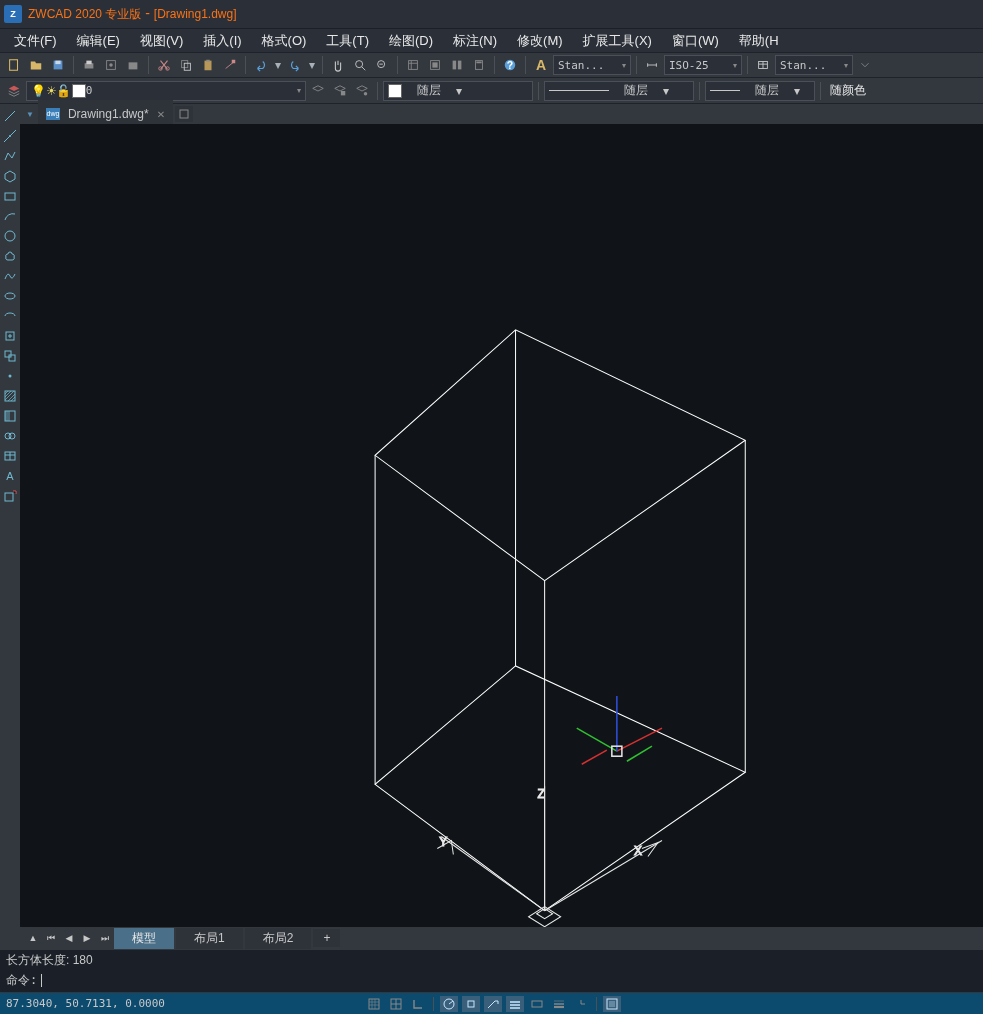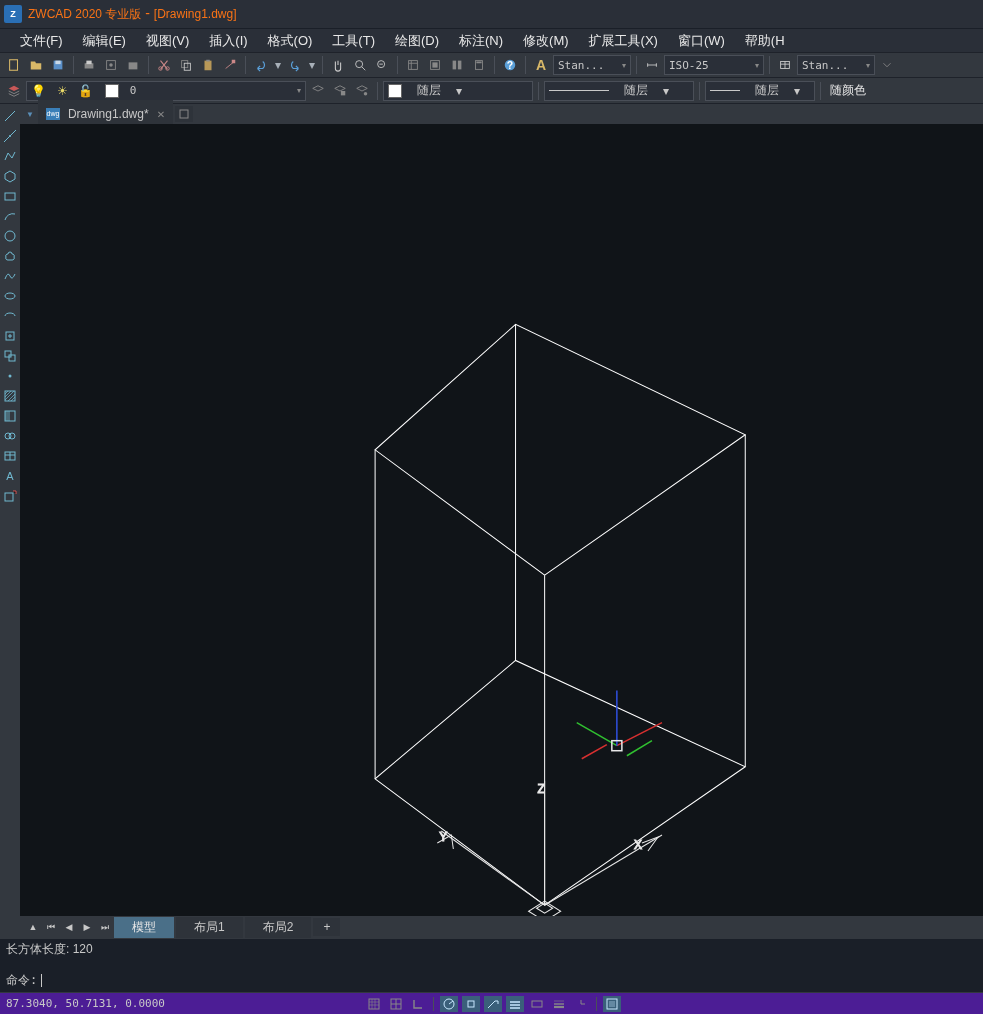--- a/index.html
+++ b/index.html
@@ -1,26 +1,26 @@
 <!DOCTYPE html>
 <html><head>
 <meta charset="utf-8">
 <style>
 *{margin:0;padding:0;box-sizing:border-box;font-family:"Microsoft YaHei",SimSun,Arial,sans-serif;font-size:12px;user-select:none}
 body{background:#1a1f28;color:#c8c8c8;width:983px;height:1014px;overflow:hidden;display:flex;flex-direction:column}
 .title-bar{background:#2a2f38;height:28px;display:flex;align-items:center;padding:0 4px;gap:6px}
 .app-icon{width:18px;height:18px;background:#2a6fb5;border-radius:2px;display:flex;align-items:center;justify-content:center;color:#fff;font-size:9px;font-weight:bold}
 .title-text{color:#f97316;font-size:14px}
-.menu-bar{background:#2a2f38;height:24px;display:flex;align-items:center;padding:0 10px;border-top:1px solid #1a1f28}
+.menu-bar{background:#2a2f38;height:24px;display:flex;align-items:center;padding:0 4px;border-top:1px solid #1a1f28}
 .menu-item{padding:2px 10px;color:#e8e8e8;font-size:13px;cursor:pointer}
 .toolbar{background:#33383f;height:26px;display:flex;align-items:center;padding:0 4px;gap:2px;border-top:1px solid #1e222a;border-bottom:1px solid #1e222a}
 .tb-btn{width:20px;height:20px;display:flex;align-items:center;justify-content:center;cursor:pointer;color:#a8b0b8}
 .tb-btn svg{width:14px;height:14px}
 .tb-sep{width:1px;height:18px;background:#4a4f58;margin:0 3px}
-.tb-drop{display:flex;align-items:center;height:20px;background:#2a2f38;border:1px solid #4a4f58;padding:0 4px;gap:11px;min-width:60px;cursor:pointer}
+.tb-drop{display:flex;align-items:center;height:20px;background:#2a2f38;border:1px solid #4a4f58;padding:0 4px;gap:0;min-width:60px;cursor:pointer}
 .tb-drop .txt{flex:1;color:#c8c8c8;font-size:11px;font-family:monospace}
 .tb-drop .arr{font-size:8px;color:#888}
 .toolbar2{background:#33383f;height:26px;display:flex;align-items:center;padding:0 4px;gap:2px;border-bottom:1px solid #1e222a}
 .layer-swatch{width:14px;height:14px;border:1px solid #666}
 .prop-drop{display:flex;align-items:center;height:20px;background:#2a2f38;border:1px solid #4a4f58;padding:0 4px;gap:15px;cursor:pointer}
 .line-sample{width:60px;height:1px;background:#c8c8c8}
 .main-area{flex:1;display:flex;min-height:0}
 .left-toolbar{width:20px;background:#33383f;display:flex;flex-direction:column;align-items:center;padding-top:4px;gap:4px}
 .lt-btn{width:16px;height:16px;cursor:pointer;display:flex;align-items:center;justify-content:center;color:#70b8d0}
 .lt-btn svg{width:14px;height:14px}
@@ -33,25 +33,25 @@
 .new-tab{width:18px;height:16px;display:flex;align-items:center;justify-content:center;background:#2e333a;cursor:pointer}
 .viewport{flex:1;background:#101418;position:relative;overflow:hidden}
 .viewport svg{width:100%;height:100%}
 .layout-tabs{height:22px;background:#33383f;display:flex;align-items:center;padding:0 4px}
 .nav-btn{width:16px;height:16px;display:flex;align-items:center;justify-content:center;cursor:pointer;color:#c8c8c8;font-size:9px;margin:0 1px}
 .layout-tab{padding:2px 18px;background:#2e333a;color:#c8c8c8;cursor:pointer;margin-right:2px}
 .layout-tab.active{background:#4a6f88;color:#e5e5e5}
 .add-tab{padding:2px 10px;background:#2e333a;color:#c8c8c8;cursor:pointer}
 .command-area{background:#1a1f28;border-top:1px solid #33383f;padding:3px 6px}
 .cmd-history{color:#c8c8c8;font-size:12px;line-height:15px;font-family:SimSun,monospace}
-.cmd-line{display:flex;align-items:center;gap:4px;margin-top:15px}
+.cmd-line{display:flex;align-items:center;gap:4px;margin-top:4px}
 .cmd-prompt{color:#c8c8c8;font-family:SimSun,monospace}
 .cmd-cursor{width:1px;height:13px;background:#c8c8c8;animation:blink 1s infinite}
 @keyframes blink{50%{opacity:0}}
-.status-bar{background:#4c1d95;height:22px;display:flex;align-items:center;padding:0 6px;gap:4px;border-top:1px solid #33383f}
+.status-bar{background:#0c4a6e;height:22px;display:flex;align-items:center;padding:0 6px;gap:4px;border-top:1px solid #33383f}
 .coords{color:#c8c8c8;font-size:11px;font-family:monospace;margin-right:12px}
 .sb-btn{width:18px;height:16px;display:flex;align-items:center;justify-content:center;cursor:pointer;color:#888}
 .sb-btn.on{background:#3a5f7a;color:#c8e8ff}
 .sb-sep{width:1px;height:14px;background:#4a4f58;margin:0 2px}
 </style>
 </head>
 <body>
 
 <div class="title-bar">
   <div class="app-icon">Z</div>
@@ -202,21 +202,21 @@
   <div class="tb-drop" style="width:78px">
       <span class="txt">Stan...</span>
       <span class="arr">▾</span>
     </div>
   <div class="tb-sep"></div>
   <div class="tb-btn">
       <svg viewBox="0 0 16 16">
         <path d="M3 8h10M3 6v4M13 6v4" stroke="#ccc"></path>
       </svg>
     </div>
-  <div class="tb-drop" style="width:100px">
+  <div class="tb-drop" style="width:78px">
       <span class="txt">ISO-25</span>
       <span class="arr">▾</span>
     </div>
   <div class="tb-sep"></div>
   <div class="tb-btn">
       <svg viewBox="0 0 16 16">
         <rect x="3" y="4" width="10" height="8" fill="none" stroke="#ccc"></rect>
         <path d="M3 7h10M8 4v8" stroke="#ccc"></path>
       </svg>
     </div>
@@ -458,21 +458,21 @@
       <div class="layout-tab active">模型</div>
       <div class="layout-tab">布局1</div>
       <div class="layout-tab">布局2</div>
       <div class="add-tab">+</div>
     </div>
   </div>
 </div>
 
 <div class="command-area">
   <div class="cmd-history">
-    <div>长方体长度: 120</div>
+    <div>长方体长度: 180</div>
   </div>
   <div class="cmd-line">
     <span class="cmd-prompt">命令:</span>
     <span class="cmd-cursor"></span>
   </div>
 </div>
 
 <div class="status-bar">
   <span class="coords">87.3040, 50.7131, 0.0000</span>
   <div style="flex:0 0 180px"></div>

